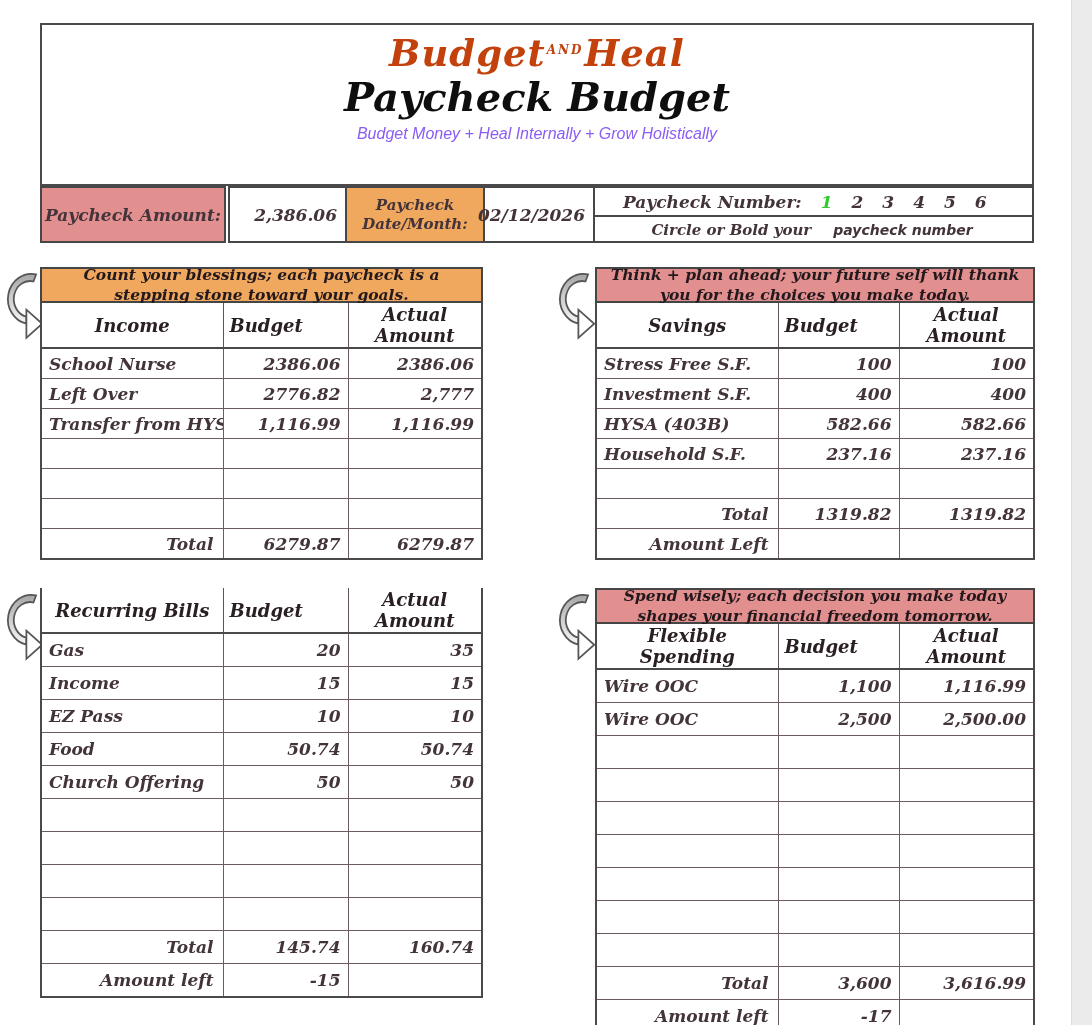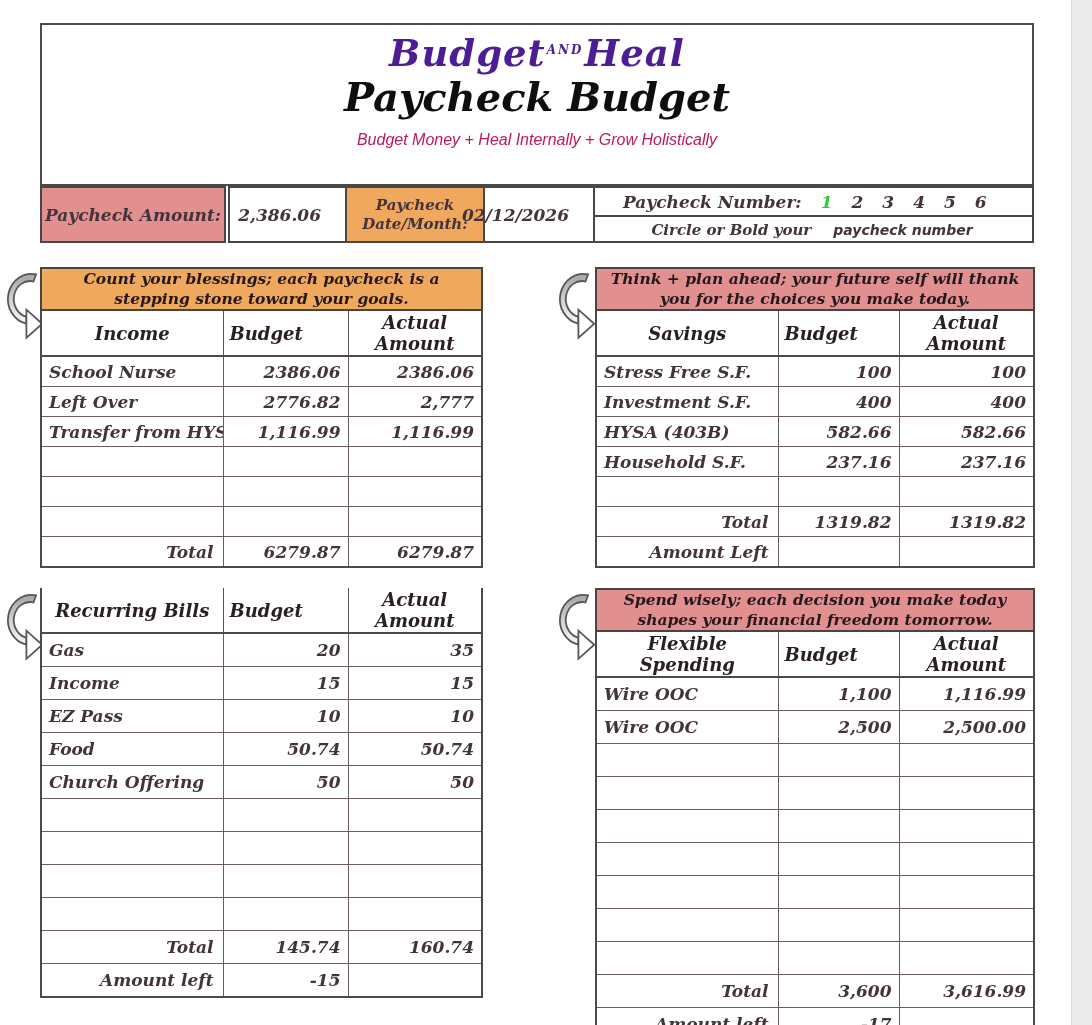--- a/index.html
+++ b/index.html
@@ -5,51 +5,51 @@
   html,body{margin:0;padding:0;}
   body{
     width:1092px;height:1025px;position:relative;background:#ffffff;
     font-family:"DejaVu Serif",serif;color:#43333a;overflow:hidden;
   }
   .page-edge{position:absolute;top:0;right:0;width:20px;height:1025px;background:#ebebeb;border-left:1px solid #dcdcdc;}
 
   
   .header-box{position:absolute;left:40px;top:23px;width:994px;height:163px;
     border:2px solid #4a4a4a;box-sizing:border-box;text-align:center;background:#fff;}
-  .logo{margin-top:10px;font-style:italic;font-weight:bold;font-size:37px;color:#4c1d95;letter-spacing:1px;line-height:1;text-align:center;}
+  .logo{margin-top:10px;font-style:italic;font-weight:bold;font-size:37px;color:#c2410c;letter-spacing:1px;line-height:1;text-align:center;}
   .logo .conj{font-size:12px;letter-spacing:2px;vertical-align:12px;margin:0 1px;}
   .title{margin-top:4px;font-size:40px;font-weight:bold;font-style:italic;color:#0e0e0e;line-height:1.05;}
-  .tagline{margin-top:13px;font-family:"Liberation Sans",sans-serif;font-style:italic;font-size:16px;color:#be185d;}
+  .tagline{margin-top:7px;font-family:"Liberation Sans",sans-serif;font-style:italic;font-size:16px;color:#8b5cf6;}
 
   
   .info-row{position:absolute;left:40px;top:186px;width:994px;height:57px;}
   .cell{position:absolute;top:0;height:57px;box-sizing:border-box;border:2px solid #474747;
     display:flex;align-items:center;font-weight:bold;font-style:italic;background:#fff;}
   .cell.center{justify-content:center;text-align:center;}
-  .cell.right{justify-content:flex-end;padding-right:24px;}
+  .cell.right{justify-content:flex-end;padding-right:8px;}
   .c-pink{left:0;width:186px;background:#e28f8f;font-size:17px;}
   .c-amount{left:188px;width:119px;font-size:17px;}
   .c-orange{left:305px;width:140px;background:#f0a75e;font-size:15px;line-height:1.25;}
   .c-date{left:443px;width:112px;font-size:17px;}
   .c-numbox{left:553px;width:441px;padding:0;display:block;}
   .num-row1{height:27px;border-bottom:2px solid #474747;display:flex;align-items:center;
     padding-left:28px;gap:19px;font-size:17px;font-weight:bold;font-style:italic;}
   .num-row1 .pn{font-weight:bold;}
   .num-row1 .pn.sel{color:#2ecc2e;}
   .num-row2{height:26px;display:flex;align-items:center;justify-content:center;
     font-size:15px;font-weight:bold;font-style:italic;gap:19px;}
   .num-row2 .hard{font-family:"DejaVu Sans",sans-serif;font-size:14px;margin:0 3px;}
 
   
   .quad{position:absolute;}
   .q1{left:40px;top:267px;width:443px;}
   .q2{left:595px;top:267px;width:440px;}
   .q3{left:40px;top:588px;width:443px;}
   .q4{left:595px;top:588px;width:440px;}
-  .banner{height:44px;box-sizing:border-box;border:2px solid #454545;
+  .banner{height:36px;box-sizing:border-box;border:2px solid #454545;
     display:flex;align-items:center;justify-content:center;text-align:center;
     font-weight:bold;font-style:italic;font-size:15.5px;line-height:1.3;padding:1px 8px;color:#23191d;}
   .banner.orange{background:#f0a75e;}
   .banner.pink{background:#e28f8f;}
 
   table{width:100%;border-collapse:collapse;table-layout:fixed;
     border:2px solid #4a4a4a;border-top:0;background:#fff;}
   th{height:32px;border-bottom:2px solid #4a4a4a;border-left:1px solid #5f5156;border-right:1px solid #5f5156;
     font-size:18px;font-style:italic;font-weight:bold;color:#2a2024;}
   th.hc{text-align:center;}

